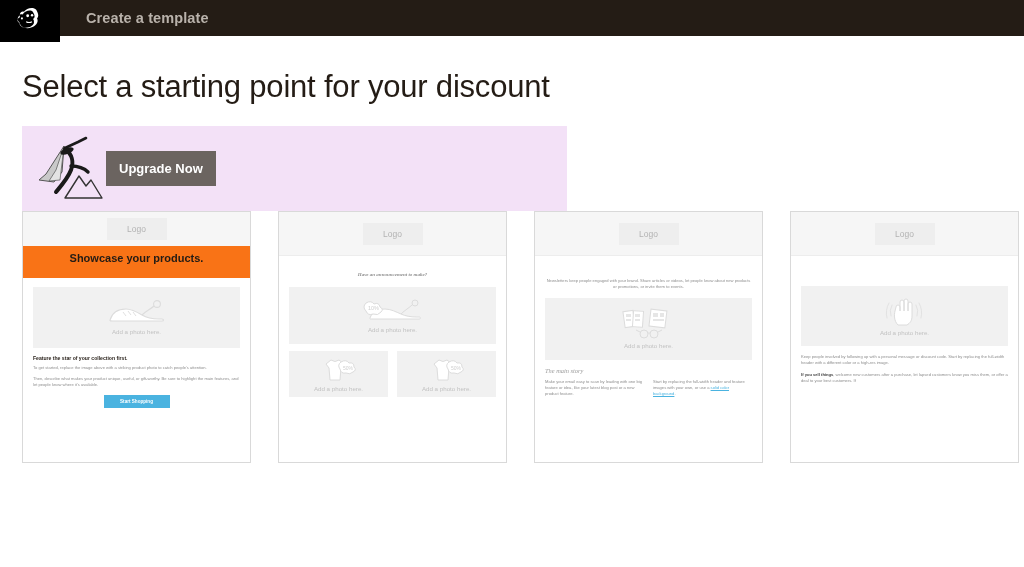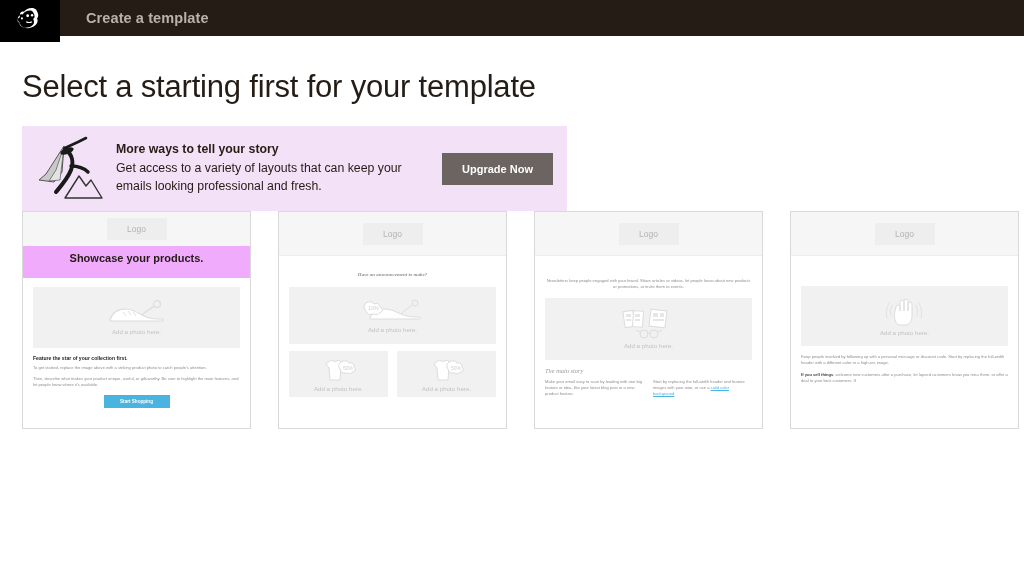--- a/index.html
+++ b/index.html
@@ -79,39 +79,39 @@
     font-size: 12.3px; font-weight: bold; color: #241c15;
     margin-bottom: 4px;
   }
   .banner-body {
     font-size: 12.3px; color: #241c15; line-height: 1.45;
     max-width: 300px;
   }
   .upgrade-btn {
     background: #6b6460; color: #ffffff;
     border: none; font-family: inherit;
-    font-size: 11px; font-weight: bold;
-    padding: 10px 20px;
+    font-size: 13px; font-weight: bold;
+    padding: 10px 13px;
     cursor: pointer;
     white-space: nowrap;
   }
 
   
   .featured-heading {
     font-size: 17.5px; color: #241c15;
     font-weight: 400;
     margin-top: 25px; margin-bottom: 11px;
   }
   .card-grid {
     display: flex;
     gap: 27px;
   }
   .card-col { width: 229px; }
   .card {
-    width: 229px; height: 218px;
+    width: 229px; height: 252px;
     border: 1px solid #d9d9d9;
     background: #ffffff;
     overflow: hidden;
     cursor: pointer;
     position: relative;
   }
   .mini-header {
     background: #f6f6f6;
     display: flex; align-items: center; justify-content: center;
   }
@@ -177,54 +177,50 @@
         <circle cx="7.4" cy="16.4" r="1.1"></circle>
         <path d="M12.2 19.4c1.7 1.1 3.9 1.1 5.6 0l.6 1c-2.1 1.4-4.7 1.4-6.8 0z"></path>
       </g>
     </svg>
   </div>
   <div class="topbar-title">Create a template</div>
 </div>
 
 <div class="page">
 
-  <h1 class="page-title">Select a starting first for your template</h1>
+  <h1 class="page-title">Select a starting point for your discount</h1>
 
 
   <div class="banner">
     <div class="banner-art">
       <svg viewBox="0 0 72 66" width="72" height="66" aria-hidden="true">
 
         <path d="M30 10 L12 38 L5 44 L20 46 L28 36 Z" fill="#c9c9c9" stroke="#555" stroke-width="1"></path>
         <path d="M30 10 L22 34 L15 45 L26 44 Z" fill="#e3e3e3" stroke="#555" stroke-width=".7"></path>
 
         <path d="M31 12 L44 6 L52 2" stroke="#1a1a1a" stroke-width="2.6" fill="none" stroke-linecap="round"></path>
         <path d="M31 13 C38 18 40 26 37 34 C34 42 27 50 22 56" stroke="#1a1a1a" stroke-width="4" fill="none" stroke-linecap="round"></path>
         <path d="M37 30 C44 30 50 32 54 36" stroke="#1a1a1a" stroke-width="3.4" fill="none" stroke-linecap="round"></path>
         <ellipse cx="33" cy="15" rx="7" ry="3" fill="#1a1a1a" transform="rotate(-20 33 15)"></ellipse>
 
         <path d="M31 62 L45 40 L52 50 L57 44 L68 62 Z" fill="none" stroke="#333" stroke-width="1.4" stroke-linejoin="round"></path>
       </svg>
     </div>
-    <div class="banner-text">
-      <div class="banner-title">More ways to tell your story</div>
-      <div class="banner-body">Get access to a variety of layouts that can keep your emails looking professional and fresh.</div>
-    </div>
     <button class="upgrade-btn">Upgrade Now</button>
   </div>
 
 
   <div class="card-grid">
 
     <div class="card-col">
       <div class="card c1">
         <div class="mini-header">
           <div class="logo-ph">Logo</div>
         </div>
-        <div style="background:#f0abfc;padding:6px 10px 13px;">
+        <div style="background:#f97316;padding:6px 10px 13px;">
           <div class="mini-h1">Showcase your products.</div>
         </div>
         <div class="mini-body" style="padding-top:9px;">
           <div class="photo-ph" style="height:61px;">
             <svg width="62" height="26" viewBox="0 0 62 26" aria-hidden="true">
               <path d="M4 20 C6 13 12 9 20 9 C26 9 31 12 36 15 C41 18 47 19 53 19 L56 19 C58 19 58 21 56 21 L7 21 C4.5 21 3.6 21 4 20 Z" fill="#fff" stroke="#dcdcdc" stroke-width="1.1"></path>
               <path d="M36 15 C40 11 45 9 48 6" stroke="#dcdcdc" stroke-width="1.1" fill="none"></path>
               <circle cx="51" cy="4" r="3.4" fill="none" stroke="#dcdcdc" stroke-width="1.1"></circle>
               <path d="M17 12 l3 4 M22 11 l3 4 M27 12 l3 4" stroke="#dcdcdc" stroke-width=".9"></path>
             </svg>

